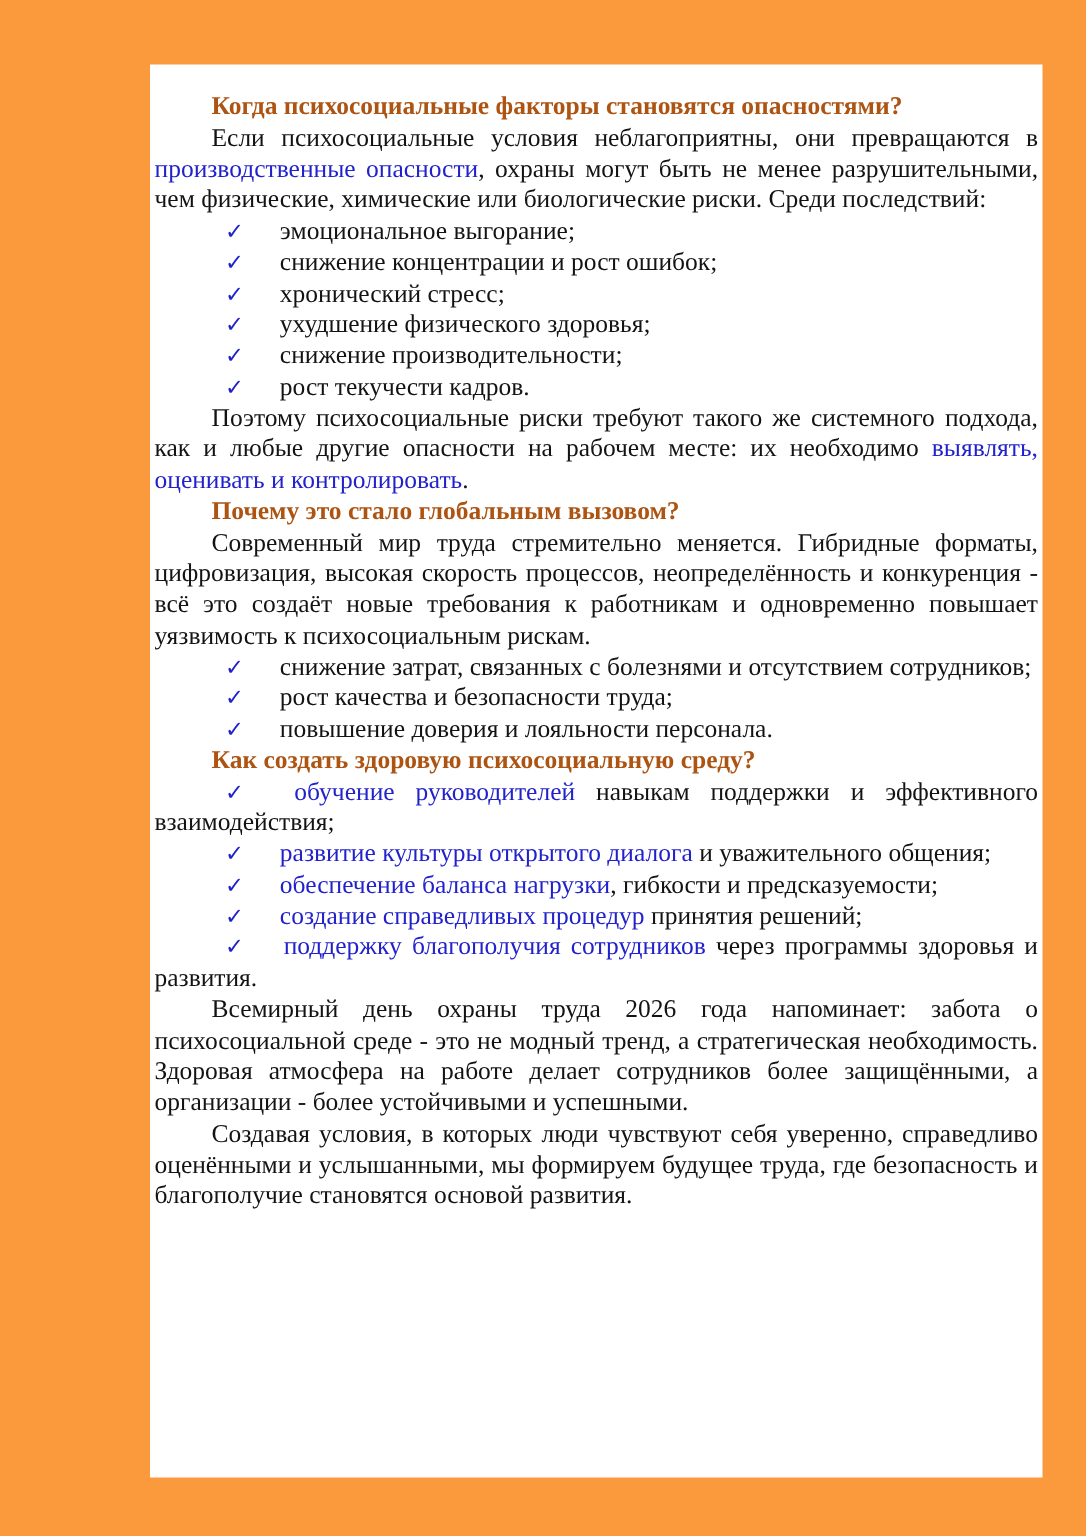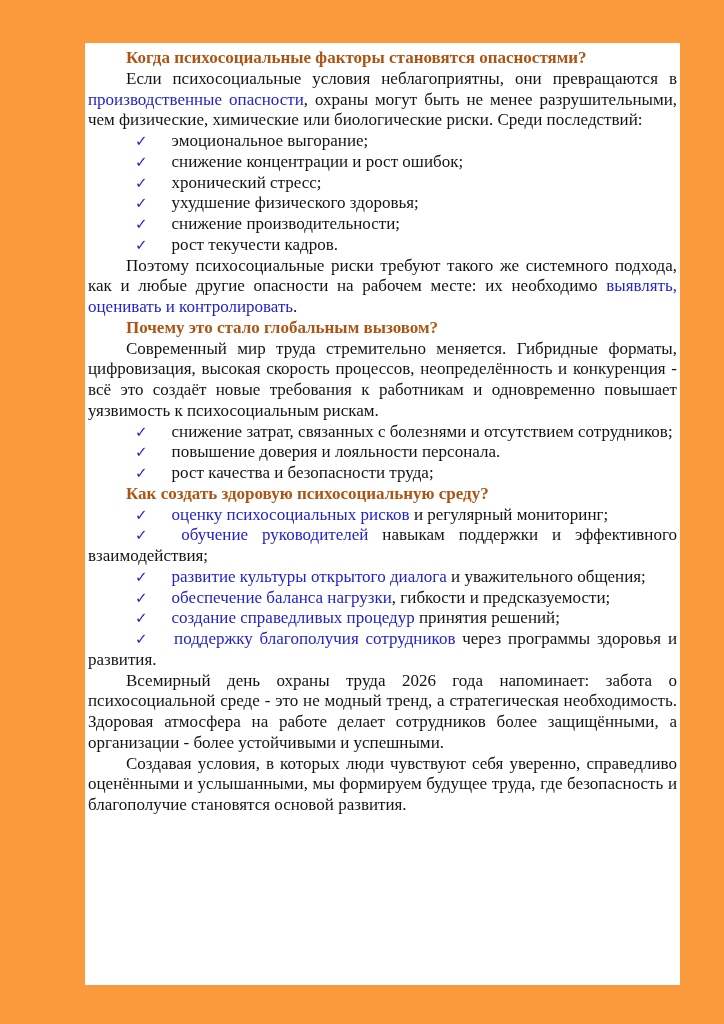--- a/index.html
+++ b/index.html
@@ -5,25 +5,25 @@
   html, body { margin: 0; padding: 0; }
   body {
     width: 724px; height: 1024px;
     background: #FB9A3C;
     font-family: "Liberation Serif", "DejaVu Serif", serif;
     overflow: hidden;
     position: relative;
   }
   .paper {
     position: absolute;
-    left: 85px; top: 43px;
+    left: 100px; top: 43px;
     width: 595px; height: 942px;
     background: #FFFFFF;
     box-sizing: border-box;
-    padding: 5px 3px 4px 3px;
+    padding: 18px 3px 4px 3px;
   }
   .doc {
     font-size: 17px;
     line-height: 20.75px;
     color: #131313;
     text-align: justify;
   }
   .doc div { margin: 0; }
   .heading {
     font-weight: bold;
@@ -52,24 +52,23 @@
       <div class="li"><span class="check">✓</span><span class="gap"></span><span class="">эмоциональное выгорание;</span></div>
       <div class="li"><span class="check">✓</span><span class="gap"></span><span class="">снижение концентрации и рост ошибок;</span></div>
       <div class="li"><span class="check">✓</span><span class="gap"></span><span class="">хронический стресс;</span></div>
       <div class="li"><span class="check">✓</span><span class="gap"></span><span class="">ухудшение физического здоровья;</span></div>
       <div class="li"><span class="check">✓</span><span class="gap"></span><span class="">снижение производительности;</span></div>
       <div class="li"><span class="check">✓</span><span class="gap"></span><span class="">рост текучести кадров.</span></div>
       <div class="paragraph"><span class="">Поэтому психосоциальные риски требуют такого же системного подхода, как и любые другие опасности на рабочем месте: их необходимо </span><span class="accent">выявлять, оценивать и контролировать</span><span class="">.</span></div>
       <div class="heading"><span class="">Почему это стало глобальным вызовом?</span></div>
       <div class="paragraph"><span class="">Современный мир труда стремительно меняется. Гибридные форматы, цифровизация, высокая скорость процессов, неопределённость и конкуренция - всё это создаёт новые требования к работникам и одновременно повышает уязвимость к психосоциальным рискам.</span></div>
       <div class="li"><span class="check">✓</span><span class="gap"></span><span class="">снижение затрат, связанных с болезнями и отсутствием сотрудников;</span></div>
+      <div class="li"><span class="check">✓</span><span class="gap"></span><span class="">рост качества и безопасности труда;</span></div>
       <div class="li"><span class="check">✓</span><span class="gap"></span><span class="">повышение доверия и лояльности персонала.</span></div>
-      <div class="li"><span class="check">✓</span><span class="gap"></span><span class="">рост качества и безопасности труда;</span></div>
       <div class="heading"><span class="">Как создать здоровую психосоциальную среду?</span></div>
-      <div class="li"><span class="check">✓</span><span class="gap"></span><span class="accent">оценку психосоциальных рисков</span><span class=""> и регулярный мониторинг;</span></div>
       <div class="li"><span class="check">✓</span><span class="gap"></span><span class="accent">обучение руководителей</span><span class=""> навыкам поддержки и эффективного взаимодействия;</span></div>
       <div class="li"><span class="check">✓</span><span class="gap"></span><span class="accent">развитие культуры открытого диалога</span><span class=""> и уважительного общения;</span></div>
       <div class="li"><span class="check">✓</span><span class="gap"></span><span class="accent">обеспечение баланса нагрузки</span><span class="">, гибкости и предсказуемости;</span></div>
       <div class="li"><span class="check">✓</span><span class="gap"></span><span class="accent">создание справедливых процедур</span><span class=""> принятия решений;</span></div>
       <div class="li"><span class="check">✓</span><span class="gap"></span><span class="accent">поддержку благополучия сотрудников</span><span class=""> через программы здоровья и развития.</span></div>
       <div class="paragraph"><span class="">Всемирный день охраны труда 2026 года напоминает: забота о психосоциальной среде - это не модный тренд, а стратегическая необходимость. Здоровая атмосфера на работе делает сотрудников более защищёнными, а организации - более устойчивыми и успешными.</span></div>
       <div class="paragraph"><span class="">Создавая условия, в которых люди чувствуют себя уверенно, справедливо оценёнными и услышанными, мы формируем будущее труда, где безопасность и благополучие становятся основой развития.</span></div>
     </div>
 </div>
 

